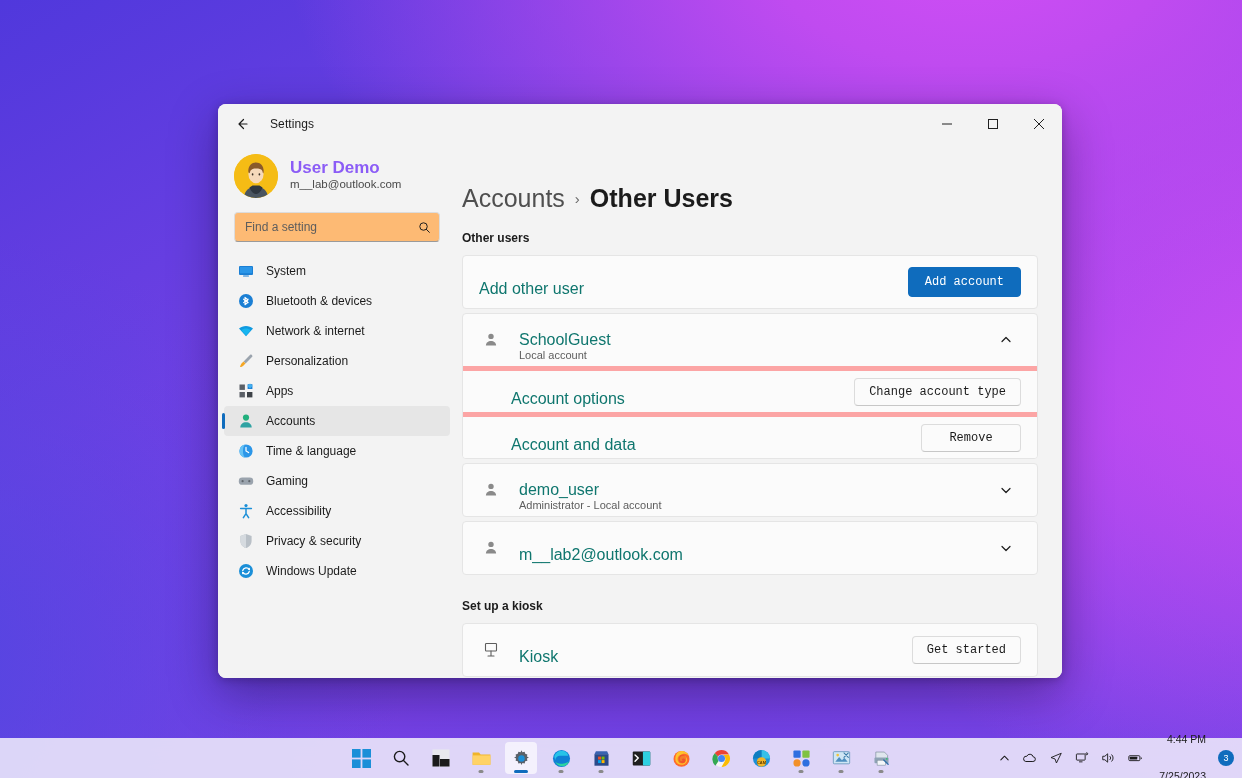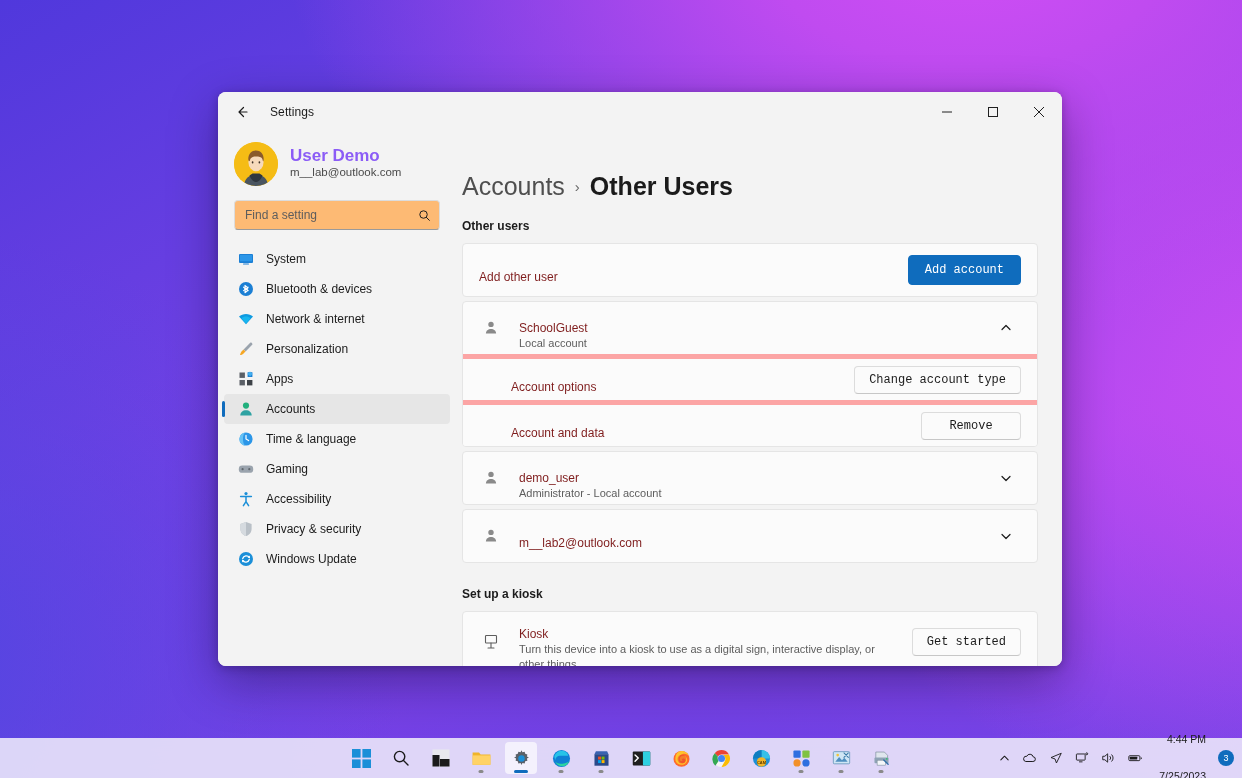--- a/index.html
+++ b/index.html
@@ -17,21 +17,21 @@
       radial-gradient(ellipse 1100px 620px at 78% -6%,  #d04ef5 0%, #c04bf0 18%, rgba(150,70,235,0.0) 62%),
       radial-gradient(ellipse 900px 760px at 104% 48%, #c44df2 0%, rgba(140,70,230,0.0) 58%),
       radial-gradient(ellipse 820px 700px at -10% 86%, #4f46e0 0%, rgba(79,70,224,0.0) 64%),
       radial-gradient(ellipse 1300px 900px at 50% 118%, #5b3fe0 0%, rgba(91,63,224,0.0) 70%),
       linear-gradient(150deg, #5038dc 0%, #6a3fe2 28%, #8b41ea 52%, #a845ef 72%, #7a45e8 100%);
   }
 
   
   #settings-window {
     position: absolute;
-    left: 218px; top: 92px;
+    left: 218px; top: 104px;
     width: 844px; height: 574px;
     background: #f3f3f3;
     border-radius: 8px;
     box-shadow: 0 16px 48px rgba(20,8,50,0.40), 0 2px 10px rgba(20,8,50,0.28);
     overflow: hidden;
     display: flex;
     flex-direction: column;
   }
 
   
@@ -179,21 +179,21 @@
     padding: 0 16px;
     min-height: 52px;
     gap: 16px;
   }
   .row-icon {
     width: 24px; flex: 0 0 24px;
     display: flex; align-items: center; justify-content: center;
     color: #8a8a8a;
   }
   .row-main { flex: 1 1 auto; min-width: 0; }
-  .row-title { font-size: 12px; color: #7f1d1d; line-height: 16px; margin-top: 14px; }
+  .row-title { font-size: 16px; color: #0f766e; line-height: 16px; margin-top: 14px; }
   .row-sub { font-size: 11px; color: #5d5d5d; line-height: 15px; }
   .row-action { flex: 0 0 auto; }
 
   .chevron {
     width: 30px; height: 30px;
     display: flex; align-items: center; justify-content: center;
     color: #1b1b1b;
     border-radius: 4px;
   }
 
@@ -578,21 +578,20 @@
         <div class="card">
           <div class="row">
             <div class="row-icon">
               <svg width="18" height="18" viewBox="0 0 18 18" fill="none" stroke="#5d5d5d" stroke-width="1.1" stroke-linecap="round" stroke-linejoin="round">
                 <rect x="3.5" y="2.5" width="11" height="7.5" rx="0.8"></rect>
                   <path d="M9 10v4.5M6 15h6"></path>
               </svg>
             </div>
             <div class="row-main">
               <div class="row-title">Kiosk</div>
-              <div class="row-sub">Turn this device into a kiosk to use as a digital sign, interactive display, or other things</div>
             </div>
             <div class="row-action">
               <button class="btn" style="min-width:96px;">Get started</button>
             </div>
           </div>
         </div>
 
       </div>
     </div>
   </div>

